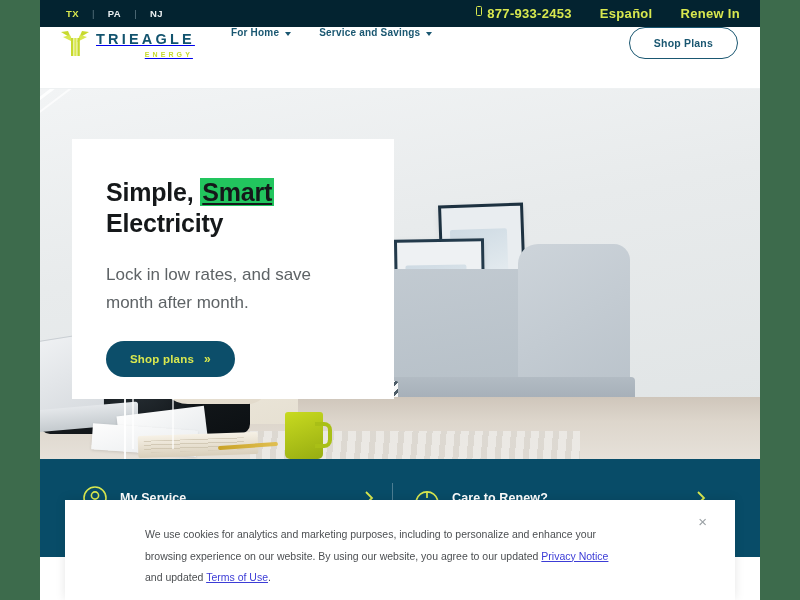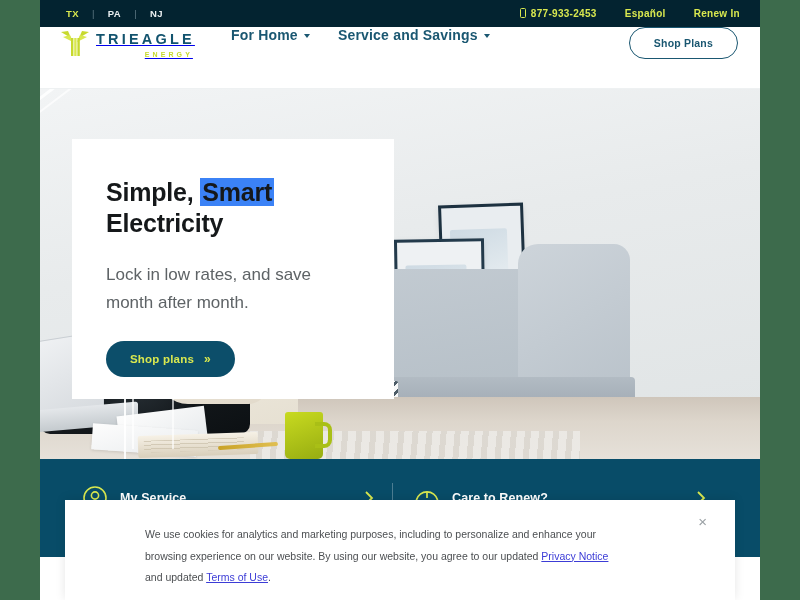--- a/index.html
+++ b/index.html
@@ -38,21 +38,21 @@
     margin-left: auto;
     display: flex;
     align-items: center;
     gap: 28px;
   }
   .u-item {
     color: #d9e84f;
     text-decoration: none;
     display: flex;
     gap: 5px;
-    font-size: 10px;
+    font-size: 13px;
     font-weight: bold;
     letter-spacing: .3px;
   }
   .phone-glyph {
     display: inline-block;
     width: 6px; height: 10px;
     border: 1px solid #d9e84f;
     border-radius: 1.5px;
   }
 
@@ -72,21 +72,21 @@
     font-size: 14.5px; font-weight: bold; color: #12536e;
     letter-spacing: 3.2px; line-height: 1;
   }
   .logo-sub {
     font-size: 7px; font-weight: bold; color: #c7d92e;
     letter-spacing: 3.1px; line-height: 1; margin-top: 4px;
     align-self: flex-end; padding-right: 2px;
   }
   .nav-links { display: flex; align-items: center; gap: 28px; margin-left: 36px; }
   .nav-link {
-    color: #1a5771; font-size: 14px; font-weight: bold;
+    color: #1a5771; font-size: 10px; font-weight: bold;
     text-decoration: none; display: flex; align-items: center; gap: 6px;
     letter-spacing: .2px;
   }
   .chev {
     width: 0; height: 0;
     border-left: 3.5px solid transparent;
     border-right: 3.5px solid transparent;
     border-top: 4px solid #1a5771;
     margin-top: 2px;
   }
@@ -313,21 +313,21 @@
     position: absolute;
     left: 32px; top: 50px;
     width: 322px; height: 260px;
     background: #fff;
     padding: 38px 34px 0 34px;
   }
   .hero-title {
     font-size: 25px; font-weight: bold; color: #15181a;
     line-height: 1.24; letter-spacing: -.2px;
   }
-  .hl { background: #3b82f6; padding: 0 2px; }
+  .hl { background: #22c55e; padding: 0 2px; text-decoration: underline; }
   .hero-sub {
     margin-top: 22px;
     font-size: 17px; color: #5e6366; line-height: 1.65;
   }
   .hero-cta {
     margin-top: 24px;
     display: inline-flex; align-items: center; gap: 10px;
     background: #0c4e6a; color: #d9e84f;
     border: none; border-radius: 22px;
     padding: 12px 24px;

